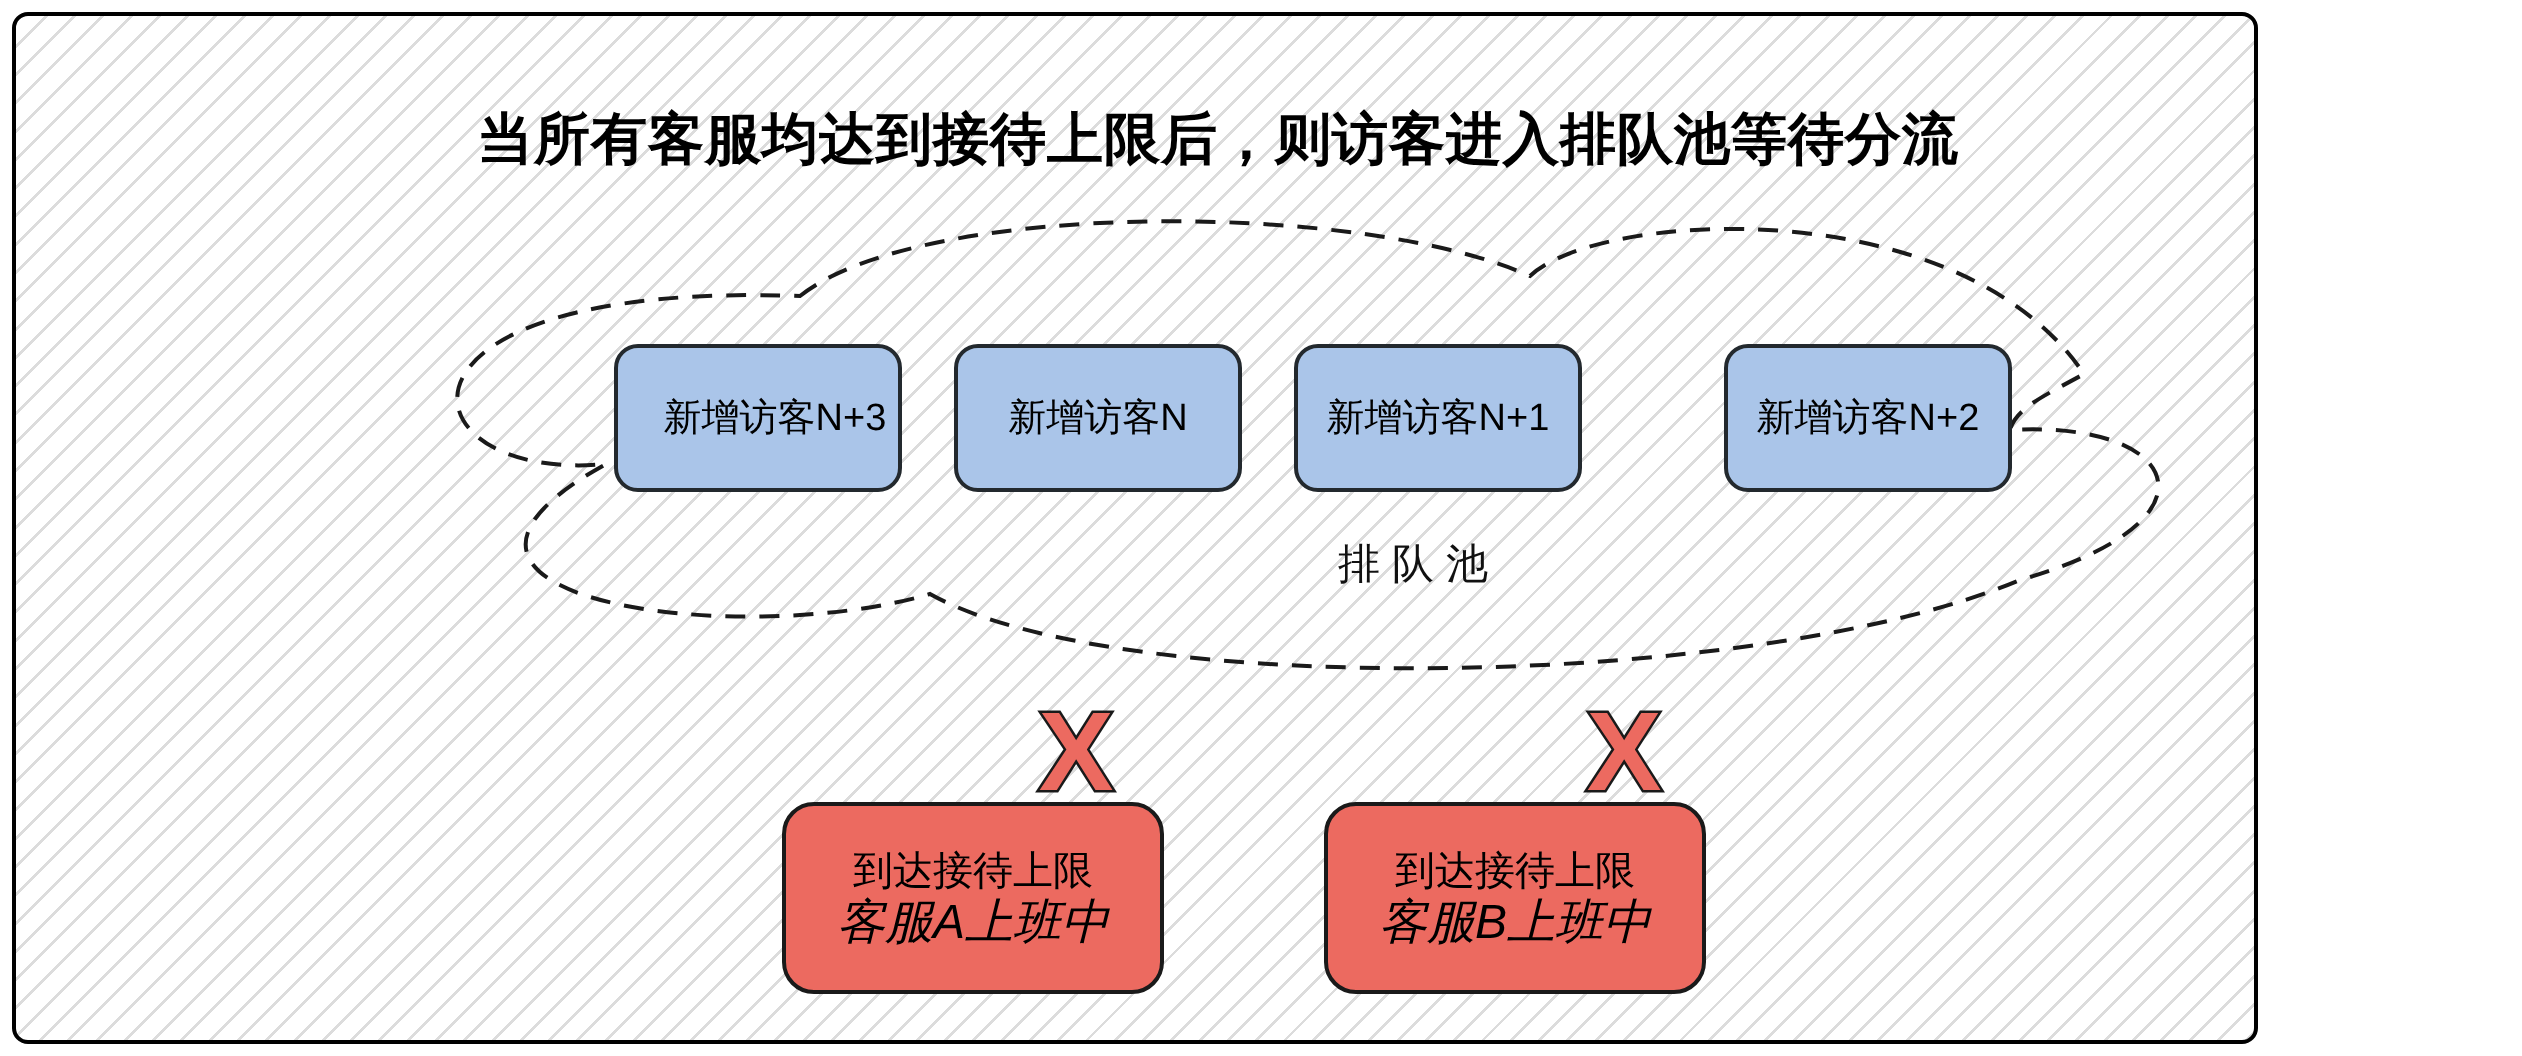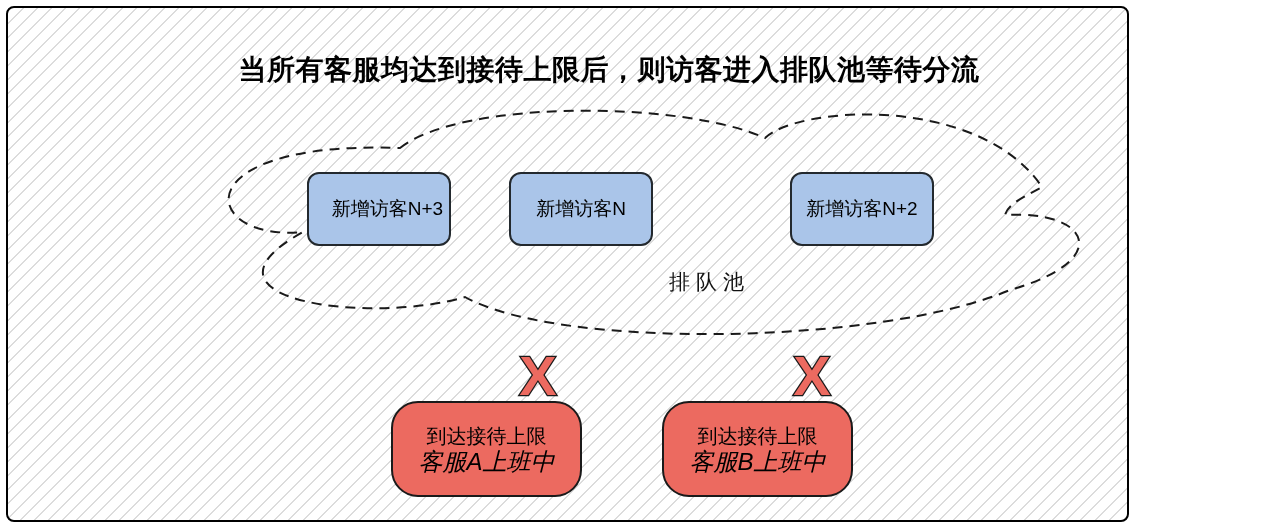--- a/index.html
+++ b/index.html
@@ -34,41 +34,41 @@
   .cloud-svg{position:absolute;left:0;top:0;width:1261px;height:528px;z-index:1;}
   .cloud-path{fill:none;stroke:var(--outline);stroke-width:2;stroke-dasharray:10 7;}
   .visitor-box{
     position:absolute;top:172px;width:144px;height:74px;z-index:2;
     background:var(--visitor-box-fill);
     border:2px solid #23292e;border-radius:12px;
     display:flex;align-items:center;justify-content:center;
     font-size:19px;color:#000;white-space:nowrap;
   }
   .visitor-1{left:307px;padding-left:17px;}
-  .visitor-2{left:477px;margin-left:32px;}
+  .visitor-2{left:477px;}
   .visitor-3{left:647px;}
-  .visitor-4{left:790px;justify-content:center;}
+  .visitor-4{left:862px;justify-content:center;}
   .pool-label{
     position:absolute;left:560px;top:268px;width:190px;z-index:2;
     text-align:right;font-size:21px;color:#111;
     letter-spacing:6px;white-space:nowrap;
   }
   .x-mark{position:absolute;top:349px;width:70px;height:52px;z-index:3;}
   .x-mark-1{left:503px;}
   .x-mark-2{left:777px;}
   .x-glyph{
     font-family:"Liberation Sans","DejaVu Sans",sans-serif;
     font-weight:bold;font-size:56px;
     fill:var(--agent-box-fill);stroke:var(--outline);stroke-width:2.5;
     paint-order:stroke fill;stroke-linejoin:miter;
   }
   .agent-box{
     position:absolute;top:401px;height:96px;z-index:2;
     background:var(--agent-box-fill);
-    border:2px solid var(--outline);border-radius:27px;
+    border:2px solid var(--outline);border-radius:16px;
     display:flex;flex-direction:column;align-items:center;justify-content:center;
     color:#000;
   }
   .agent-box-1{left:391px;width:191px;}
   .agent-box-2{left:662px;width:191px;}
   .agent-status{font-size:20px;font-weight:500;line-height:26px;white-space:nowrap;}
   .agent-name{font-size:24px;font-weight:500;font-style:italic;line-height:26px;white-space:nowrap;}
 </style>
 </head>
 <body>
@@ -92,20 +92,23 @@
         C 200 242 180 140 400 148
         Z"></path>
     </svg>
 
     <div class="visitor-box visitor-1">
       <span>新增访客N+3</span>
     </div>
     <div class="visitor-box visitor-2">
       <span>新增访客N</span>
     </div>
+    <div class="visitor-box visitor-3">
+      <span>新增访客N+1</span>
+    </div>
     <div class="visitor-box visitor-4">
       <span>新增访客N+2</span>
     </div>
 
     <div class="pool-label">排队池</div>
 
     <svg class="x-mark x-mark-1" viewBox="0 0 70 52" xmlns="http://www.w3.org/2000/svg">
       <text class="x-glyph" x="35" y="46" text-anchor="middle">X</text>
     </svg>
     <svg class="x-mark x-mark-2" viewBox="0 0 70 52" xmlns="http://www.w3.org/2000/svg">

